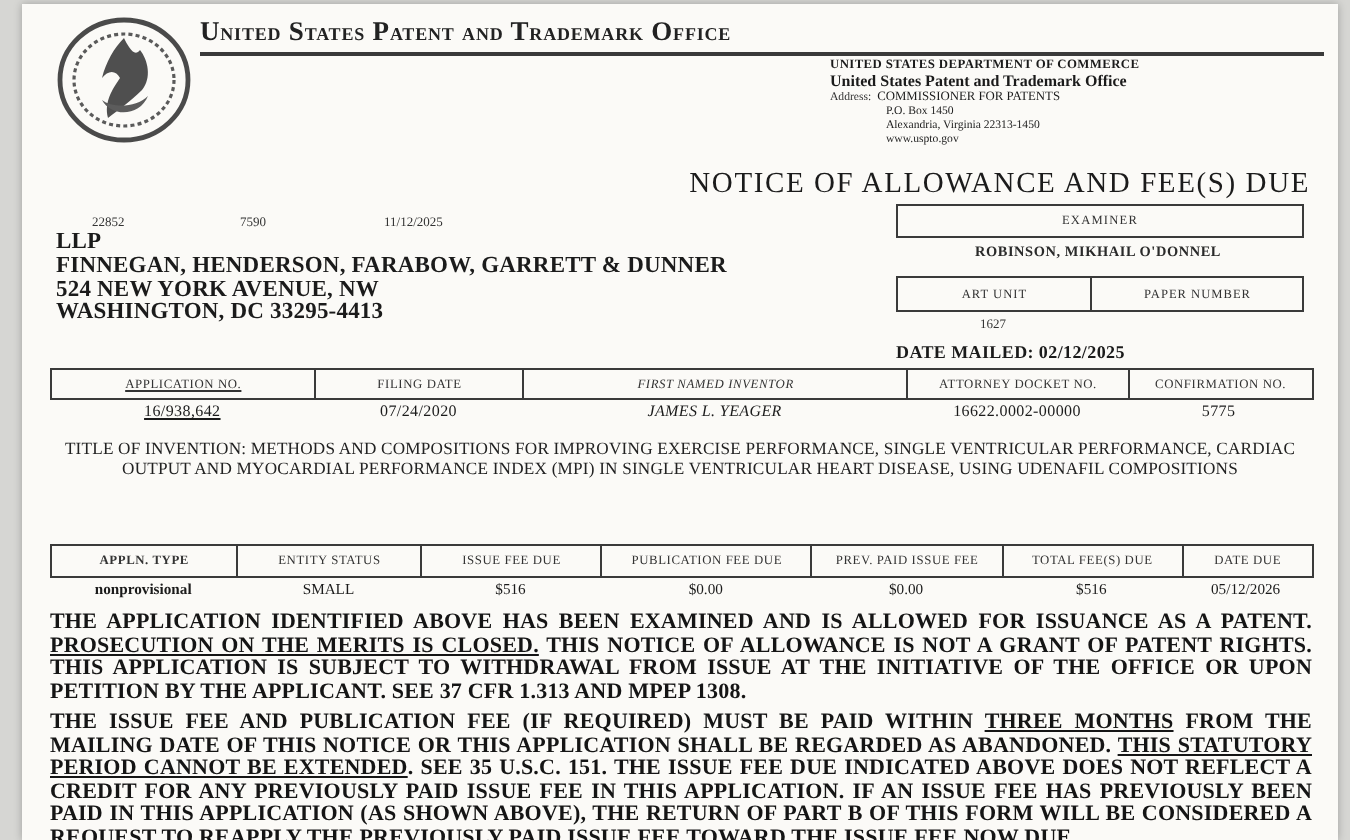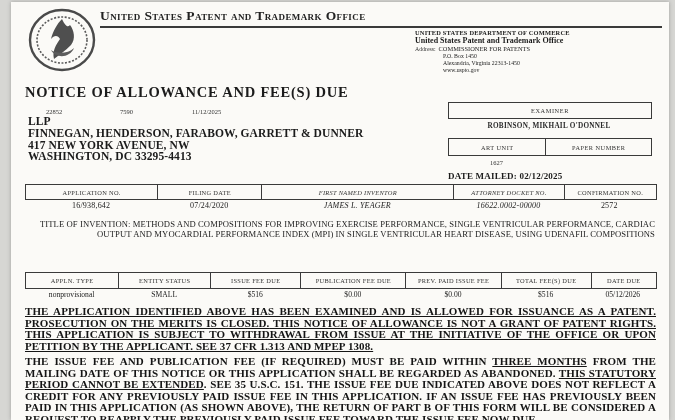--- a/index.html
+++ b/index.html
@@ -25,22 +25,22 @@
   .header-rule { position:absolute; left:100px; top:26px; width:562px; height:2px; background:#3a3a3a; }
 
   .commerce { position:absolute; left:415px; top:29px; width:252px; line-height:8px; }
   .commerce .l1 { font-size:6.4px; font-weight:700; letter-spacing:.2px; }
   .commerce .l2 { font-size:8px; font-weight:700; }
   .commerce .l3 { font-size:6.4px; }
   .commerce .l3 .addr-label { font-size:5.8px; color:#333; margin-right:3px; }
   .commerce .sub { font-size:5.8px; margin-left:28px; line-height:7px; color:#222; }
 
   .notice-title {
-    position:absolute; left:25px; top:84px; width:630px; text-align:left;
-    font-size:14.5px; font-weight:700; letter-spacing:.8px;
+    position:absolute; left:25px; top:84px; width:630px; text-align:right;
+    font-size:14.5px; font-weight:400; letter-spacing:.8px;
   }
 
   
   .mailcode { position:absolute; top:108px; left:0; width:300px; font-size:6.5px; color:#333; }
   .mailcode span { position:absolute; white-space:nowrap; }
   .mc-customer { left:46px; } .mc-form { left:120px; } .mc-date { left:192px; }
   .addressee { position:absolute; left:28px; top:116px; width:400px; font-size:11.5px; font-weight:600; line-height:11.8px; letter-spacing:.1px; }
 
   
   .exam-box {
@@ -65,38 +65,38 @@
     display:flex; align-items:center; justify-content:center;
     font-size:6.4px; letter-spacing:.3px; color:#333; box-sizing:border-box;
     border-right:1.2px solid #3a3a3a; height:100%;
   }
   .tbl .hcell:last-child { border-right:none; }
   .vals { position:absolute; left:25px; width:630px; display:flex; }
   .vals .vcell { text-align:center; box-sizing:border-box; }
 
   .app-tbl { top:184px; height:14px; }
   .app-vals { top:201px; font-size:8px; letter-spacing:.2px; }
-  .c1{width:21%;} .c2{width:16.5%;} .c3{width:30.5%;font-style:italic;} .c4{width:17.5%;font-style:italic;} .c5{width:14.5%;}
+  .c1{width:21%;text-decoration:underline;} .c2{width:16.5%;} .c3{width:30.5%;font-style:italic;} .c4{width:17.5%;} .c5{width:14.5%;}
 
   .inv-title {
     position:absolute; left:25px; top:219px; width:630px;
-    font-size:8.6px; line-height:10px; letter-spacing:.1px; text-align:right; color:#222;
+    font-size:8.6px; line-height:10px; letter-spacing:.1px; text-align:center; color:#222;
   }
 
   .fee-tbl { top:272px; height:15px; }
   .fee-vals { top:290px; font-size:7.6px; }
-  .f1{width:14.8%;} .f2{width:14.6%;} .f3{width:14.3%;} .f4{width:16.7%;} .f5{width:15.1%;} .f6{width:14.3%;} .f7{width:10.2%;}
+  .f1{width:14.8%;font-weight:bold;} .f2{width:14.6%;} .f3{width:14.3%;} .f4{width:16.7%;} .f5{width:15.1%;} .f6{width:14.3%;} .f7{width:10.2%;}
 
   
   .para {
     position:absolute; left:25px; width:631px;
     font-size:11px; line-height:11.6px; font-weight:700; text-align:justify;
     color:#151515; letter-spacing:.1px;
   }
-  .p1 { top:306px;text-decoration:underline; }
+  .p1 { top:306px; }
   .p2 { top:356px; }
   .u { text-decoration:underline; text-underline-offset:1px; }
 </style>
 </head>
 <body>
 
 <div class="scan">
   <div class="page"></div>
   <div class="content">
 
@@ -121,21 +121,21 @@
     <div class="notice-title">NOTICE OF ALLOWANCE AND FEE(S) DUE</div>
 
     <div class="mailcode">
       <span class="mc-customer">22852</span>
       <span class="mc-form">7590</span>
       <span class="mc-date">11/12/2025</span>
     </div>
     <div class="addressee">
       <div>LLP</div>
       <div>FINNEGAN, HENDERSON, FARABOW, GARRETT &amp; DUNNER</div>
-      <div>417 NEW YORK AVENUE, NW</div>
+      <div>524 NEW YORK AVENUE, NW</div>
       <div>WASHINGTON, DC 33295-4413</div>
     </div>
 
     <div class="exam-box">
         <span>EXAMINER</span>
       </div>
     <div class="exam-name">ROBINSON, MIKHAIL O'DONNEL</div>
     <div class="aupn-box">
       <div class="cell au">ART UNIT</div>
       <div class="cell pn">PAPER NUMBER</div>
@@ -148,21 +148,21 @@
       <div class="hcell c2">FILING DATE</div>
       <div class="hcell c3">FIRST NAMED INVENTOR</div>
       <div class="hcell c4">ATTORNEY DOCKET NO.</div>
       <div class="hcell c5">CONFIRMATION NO.</div>
     </div>
     <div class="vals app-vals">
       <div class="vcell c1">16/938,642</div>
       <div class="vcell c2">07/24/2020</div>
       <div class="vcell c3">JAMES L. YEAGER</div>
       <div class="vcell c4">16622.0002-00000</div>
-      <div class="vcell c5">2572</div>
+      <div class="vcell c5">5775</div>
     </div>
 
     <div class="inv-title">TITLE OF INVENTION: METHODS AND COMPOSITIONS FOR IMPROVING EXERCISE PERFORMANCE, SINGLE VENTRICULAR PERFORMANCE, CARDIAC OUTPUT AND MYOCARDIAL PERFORMANCE INDEX (MPI) IN SINGLE VENTRICULAR HEART DISEASE, USING UDENAFIL COMPOSITIONS</div>
 
     <div class="tbl fee-tbl">
       <div class="hcell f1">APPLN. TYPE</div>
       <div class="hcell f2">ENTITY STATUS</div>
       <div class="hcell f3">ISSUE FEE DUE</div>
       <div class="hcell f4">PUBLICATION FEE DUE</div>
       <div class="hcell f5">PREV. PAID ISSUE FEE</div>

